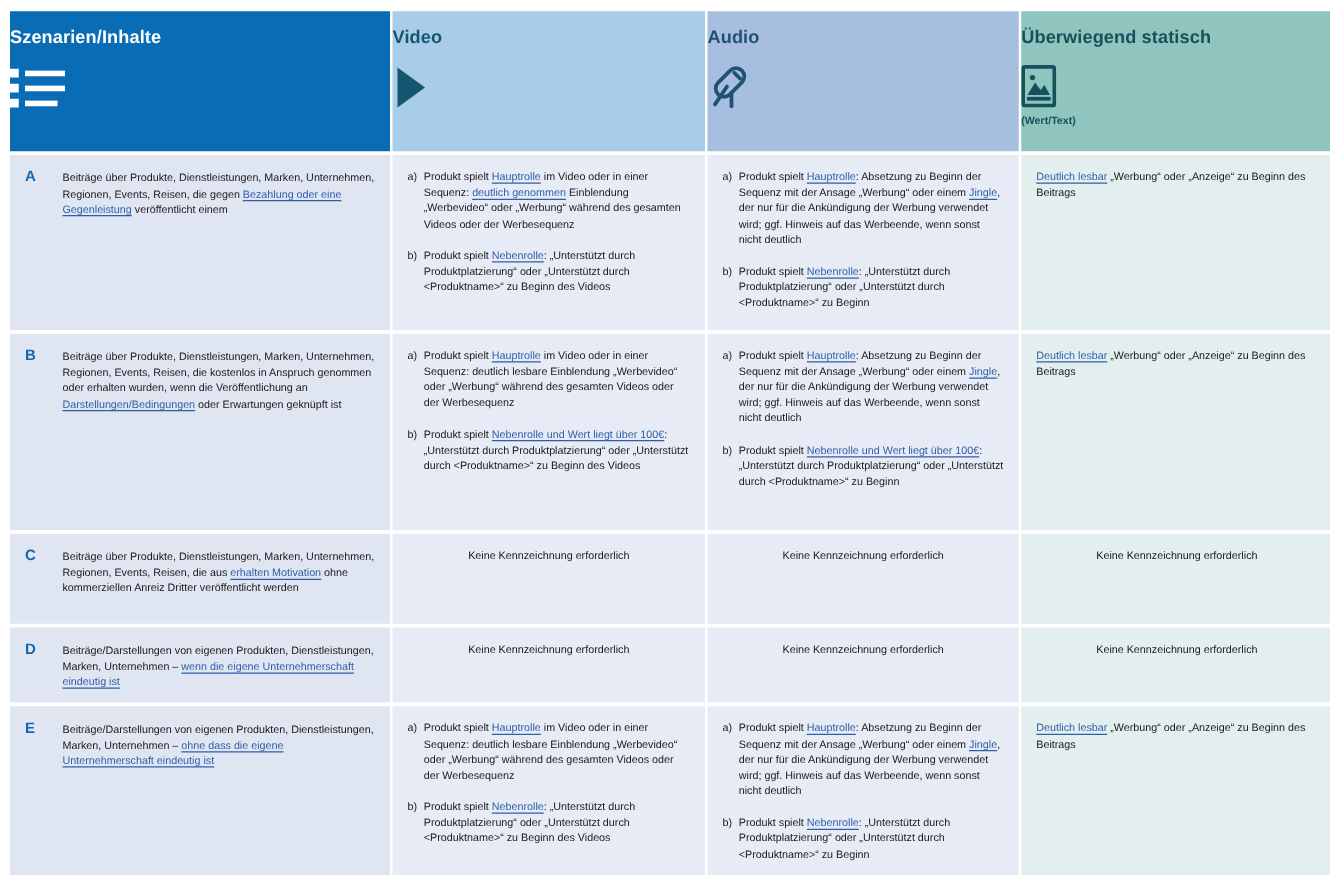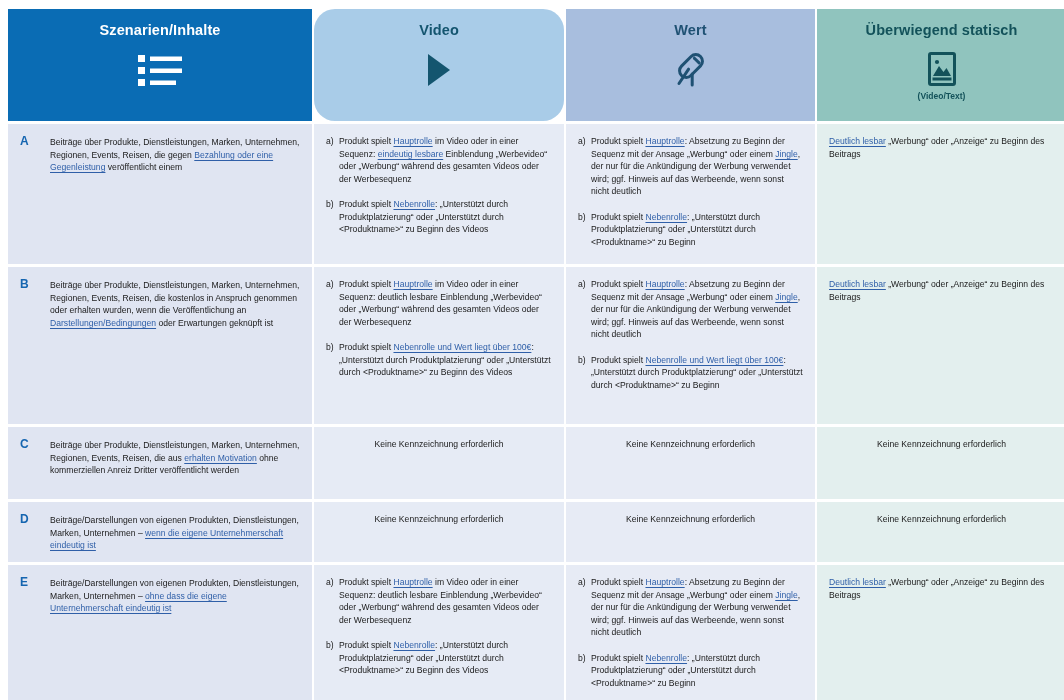--- a/index.html
+++ b/index.html
@@ -20,33 +20,33 @@
   }
 
   
   thead th{
     padding:0;margin:0;vertical-align:top;
     height:112px;
     border:0;
   }
   .hd{
     height:112px;box-sizing:border-box;
-    display:flex;flex-direction:column;align-items:center;
+    display:flex;flex-direction:column;align-items:flex-start;
     justify-content:flex-start;
     padding-top:13px;
   }
   .hd .htitle{
     font-size:14.5px;font-weight:bold;letter-spacing:0.1px;
     text-align:center;line-height:1.15;
   }
   .hd .hicon{margin-top:13px;display:block;}
   .hd .hsub{font-size:8.5px;margin-top:5px;}
 
   .hd-scen{background:#0a6cb4;color:#ffffff;}
-  .hd-video{background:#a9cce8;color:#14556f;border-radius:21px;}
+  .hd-video{background:#a9cce8;color:#14556f;}
   .hd-audio{background:#a8bede;color:#1f5173;}
   .hd-static{background:#90c4be;color:#13525a;}
 
   
   td{
     padding:0;margin:0;vertical-align:top;border:0;
   }
   .cell{
     box-sizing:border-box;
     height:100%;
@@ -124,21 +124,21 @@
             <div class="htitle">Video</div>
             <div class="hicon">
               <svg width="30" height="36" viewBox="0 0 30 36">
                 <path d="M4 2 L26 18 L4 34 Z" fill="#14556f"></path>
               </svg>
             </div>
           </div>
         </th>
         <th>
           <div class="hd hd-audio">
-            <div class="htitle">Wert</div>
+            <div class="htitle">Audio</div>
             <div class="hicon">
               <svg width="36" height="38" viewBox="0 0 36 38">
                 <g fill="none" stroke="#1f5173" stroke-width="3" stroke-linecap="round" stroke-linejoin="round">
                   <path d="M27.5 4.5 a6.6 6.6 0 0 1 0 9.4 l-9.6 9.6 a6.6 6.6 0 0 1 -9.4 -9.4 l9.6 -9.6 a6.6 6.6 0 0 1 9.4 0 Z"></path>
                   <line x1="21.4" y1="6.2" x2="26.1" y2="10.9"></line>
                   <line x1="15.6" y1="17.2" x2="6.0" y2="31.5"></line>
                   <line x1="19.2" y1="22.0" x2="19.2" y2="33.0"></line>
                 </g>
               </svg>
             </div>
@@ -148,38 +148,38 @@
           <div class="hd hd-static">
             <div class="htitle">Überwiegend statisch</div>
             <div class="hicon">
               <svg width="28" height="34" viewBox="0 0 28 34">
                 <rect x="1.5" y="1.5" width="25" height="31" rx="1.5" fill="none" stroke="#13525a" stroke-width="3"></rect>
                 <circle cx="9" cy="10" r="2.1" fill="#13525a"></circle>
                 <path d="M5 24 L11 14 L15.5 20 L18.5 16 L23 24 Z" fill="#13525a"></path>
                 <rect x="4.5" y="25.5" width="19" height="3" fill="#13525a"></rect>
               </svg>
             </div>
-            <div class="hsub">(Video/Text)</div>
+            <div class="hsub">(Wert/Text)</div>
           </div>
         </th>
       </tr>
     </thead>
     <tbody>
         <tr class="r-a">
           <td>
             <div class="cell c-scen">
               <div class="rowletter">A</div>
               <div class="scentext"><span class="plain">Beiträge über Produkte, Dienstleistungen, Marken, Unternehmen, Regionen, Events, Reisen, die gegen </span><span class="lnk">Bezahlung oder eine Gegenleistung</span><span class="plain"> veröffentlicht einem</span></div>
             </div>
           </td>
           <td>
             <div class="cell c-video">
               <div class="item">
                 <span class="marker">a)</span>
-                <span class="itext"><span class="plain">Produkt spielt </span><span class="lnk">Hauptrolle</span><span class="plain"> im Video oder in einer Sequenz: </span><span class="lnk">eindeutig lesbare</span><span class="plain"> Einblendung „Werbevideo“ oder „Werbung“ während des gesamten Videos oder der Werbesequenz</span></span>
+                <span class="itext"><span class="plain">Produkt spielt </span><span class="lnk">Hauptrolle</span><span class="plain"> im Video oder in einer Sequenz: </span><span class="lnk">deutlich genommen</span><span class="plain"> Einblendung „Werbevideo“ oder „Werbung“ während des gesamten Videos oder der Werbesequenz</span></span>
               </div>
               <div class="item">
                 <span class="marker">b)</span>
                 <span class="itext"><span class="plain">Produkt spielt </span><span class="lnk">Nebenrolle</span><span class="plain">: „Unterstützt durch Produktplatzierung“ oder „Unterstützt durch &lt;Produktname&gt;“ zu Beginn des Videos</span></span>
               </div>
             </div>
           </td>
           <td>
             <div class="cell c-audio">
               <div class="item">

